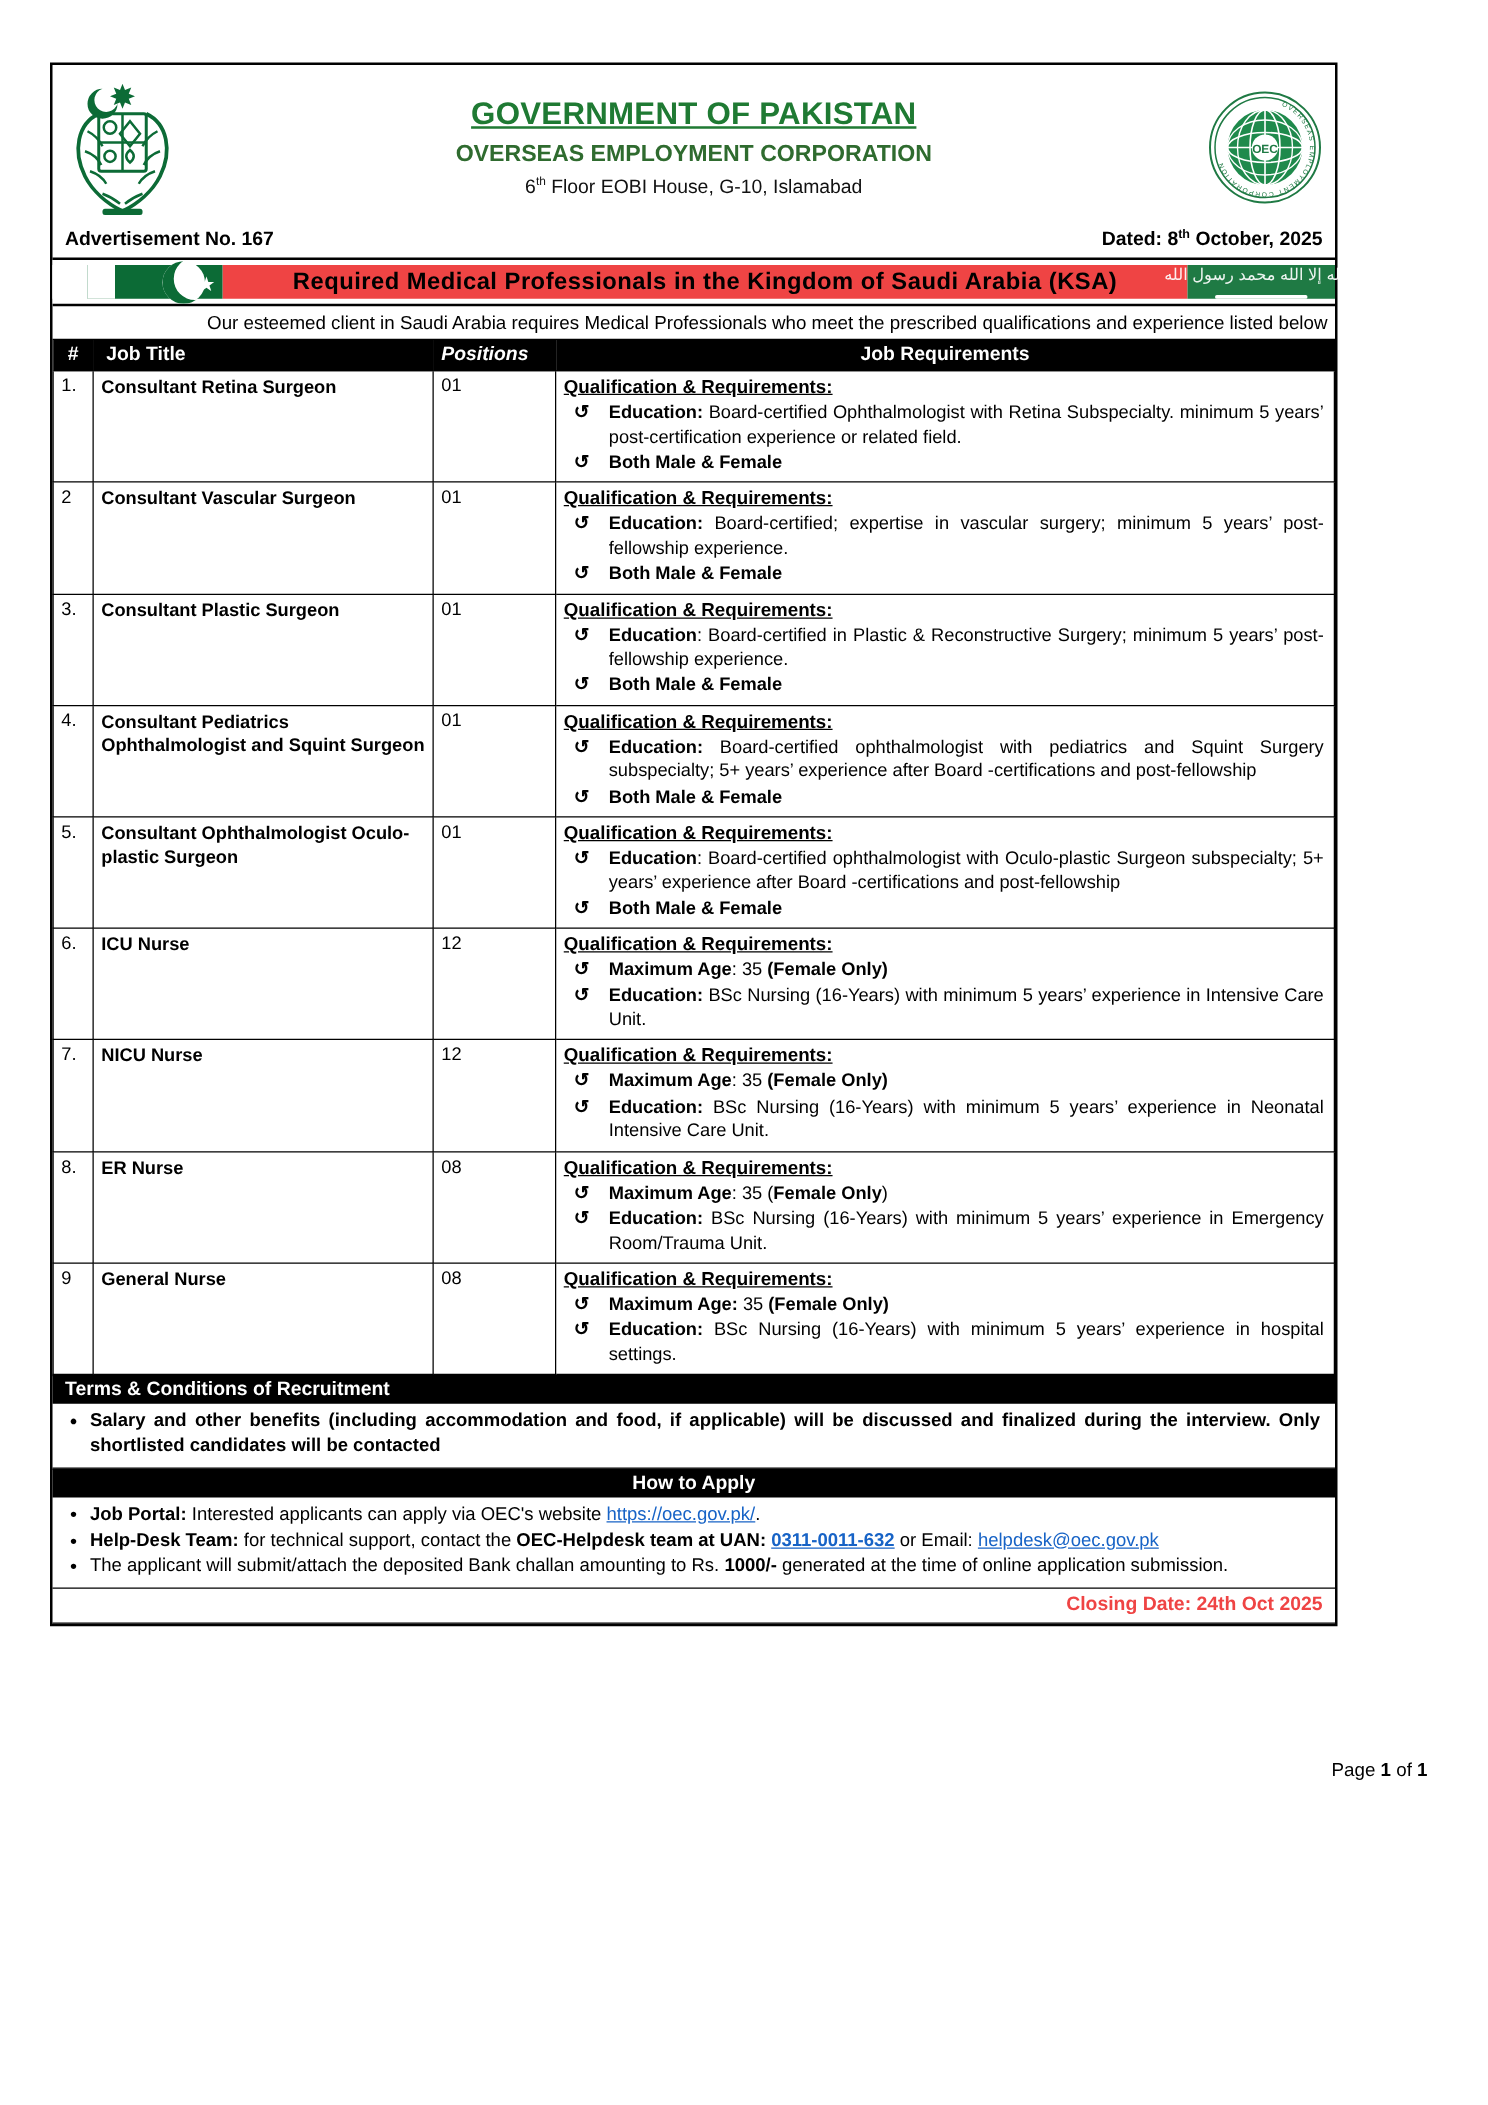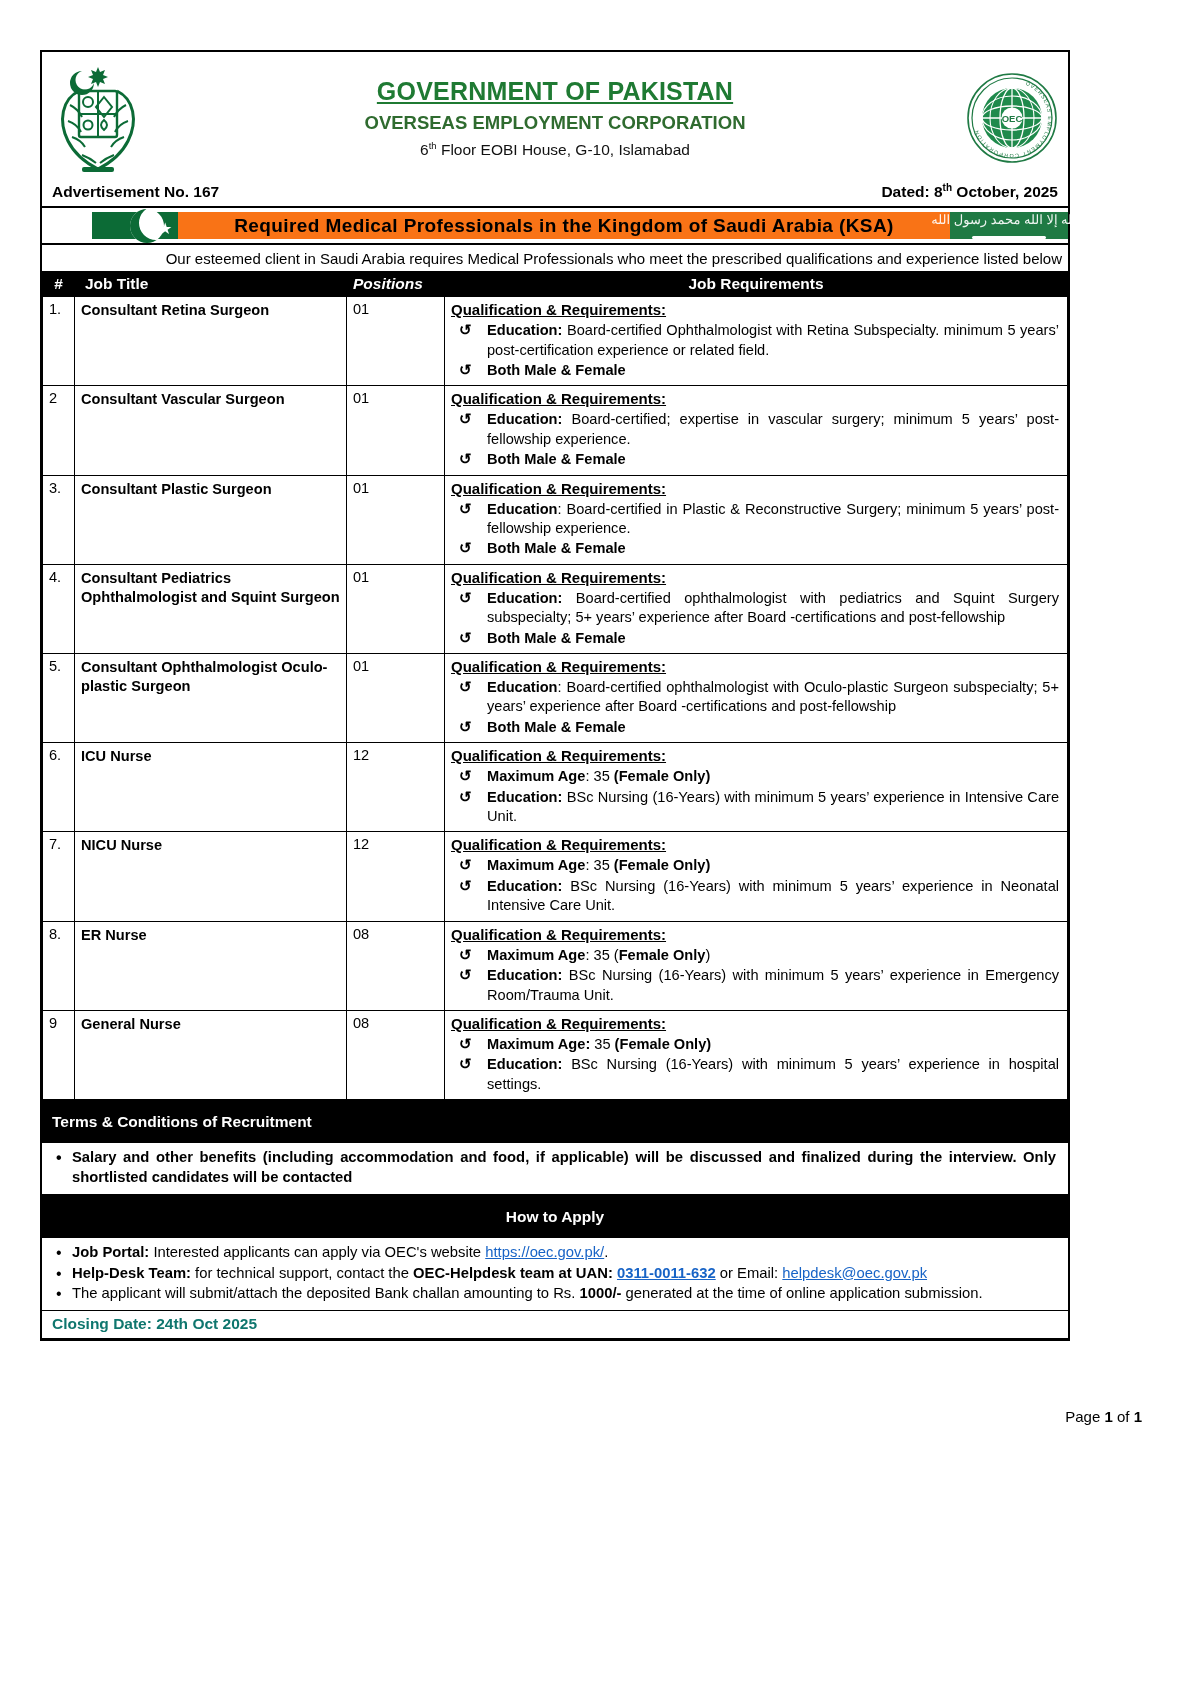--- a/index.html
+++ b/index.html
@@ -78,21 +78,21 @@
     width: 34px; height: 34px; border-radius: 50%;
     background: #fff;
     box-shadow: 9px -3px 0 0 #0c6b36 inset;
   }
   .flag-pk .star {
     position: absolute; left: 66px; top: 33%;
     color: #fff; font-size: 16px; line-height: 1;
   }
   .banner-title {
     flex: 1;
-    background: #f97316;
+    background: #ef4444;
     display: flex; align-items: center; justify-content: center;
     font-size: 19px; font-weight: bold;
     letter-spacing: .4px;
   }
   .flag-sa {
     width: 118px; flex: 0 0 118px;
     background: #1f7a44;
     position: relative;
     display: flex; flex-direction: column;
     align-items: center; justify-content: center;
@@ -151,21 +151,21 @@
     position: absolute; left: 8px; top: -1px;
     font-size: 15px; font-weight: bold;
   }
   ul.bl li b { font-weight: bold; }
   ul.bl li.nojust { text-align: left; }
 
   
   .bar {
     background: #000; color: #fff;
     font-size: 15.5px; font-weight: bold;
-    padding: 12px 10px;
+    padding: 2px 10px;
     border-top: 1px solid #000;
   }
   .bar.center { text-align: center; padding-left: 0; padding-right: 0; }
   .section-body {
     padding: 4px 8px 5px 8px;
     border-bottom: 1px solid #000;
     font-size: 14.8px;
   }
   ul.dots { list-style: none; margin: 0; padding: 0; }
   ul.dots li {
@@ -175,21 +175,21 @@
   ul.dots li::before {
     content: "\2022"; position: absolute; left: 6px; top: -1px;
     font-size: 16px;
   }
   ul.dots li.bold { font-weight: bold; text-align: justify; padding-right: 4px; }
   a.lnk { color: #1763c6; text-decoration: underline; margin-top: 42px; }
   a.lnk.b { font-weight: bold; }
   .closing {
     padding: 4px 10px 5px 10px;
     border-bottom: 1px solid #000;
-    color: #0f766e; font-weight: bold; font-size: 15.5px;
+    color: #ef4444; font-weight: bold; font-size: 15.5px; text-align: right;
   }
   .footerbar {
     background: #000; color: #fff; text-align: center;
     font-weight: bold; font-size: 15.5px; padding: 4px 0;
   }
   .pagenum {
     position: absolute; right: 48px; top: 1408px;
     font-size: 15px;
   }
   .pagenum b { font-weight: bold; }

